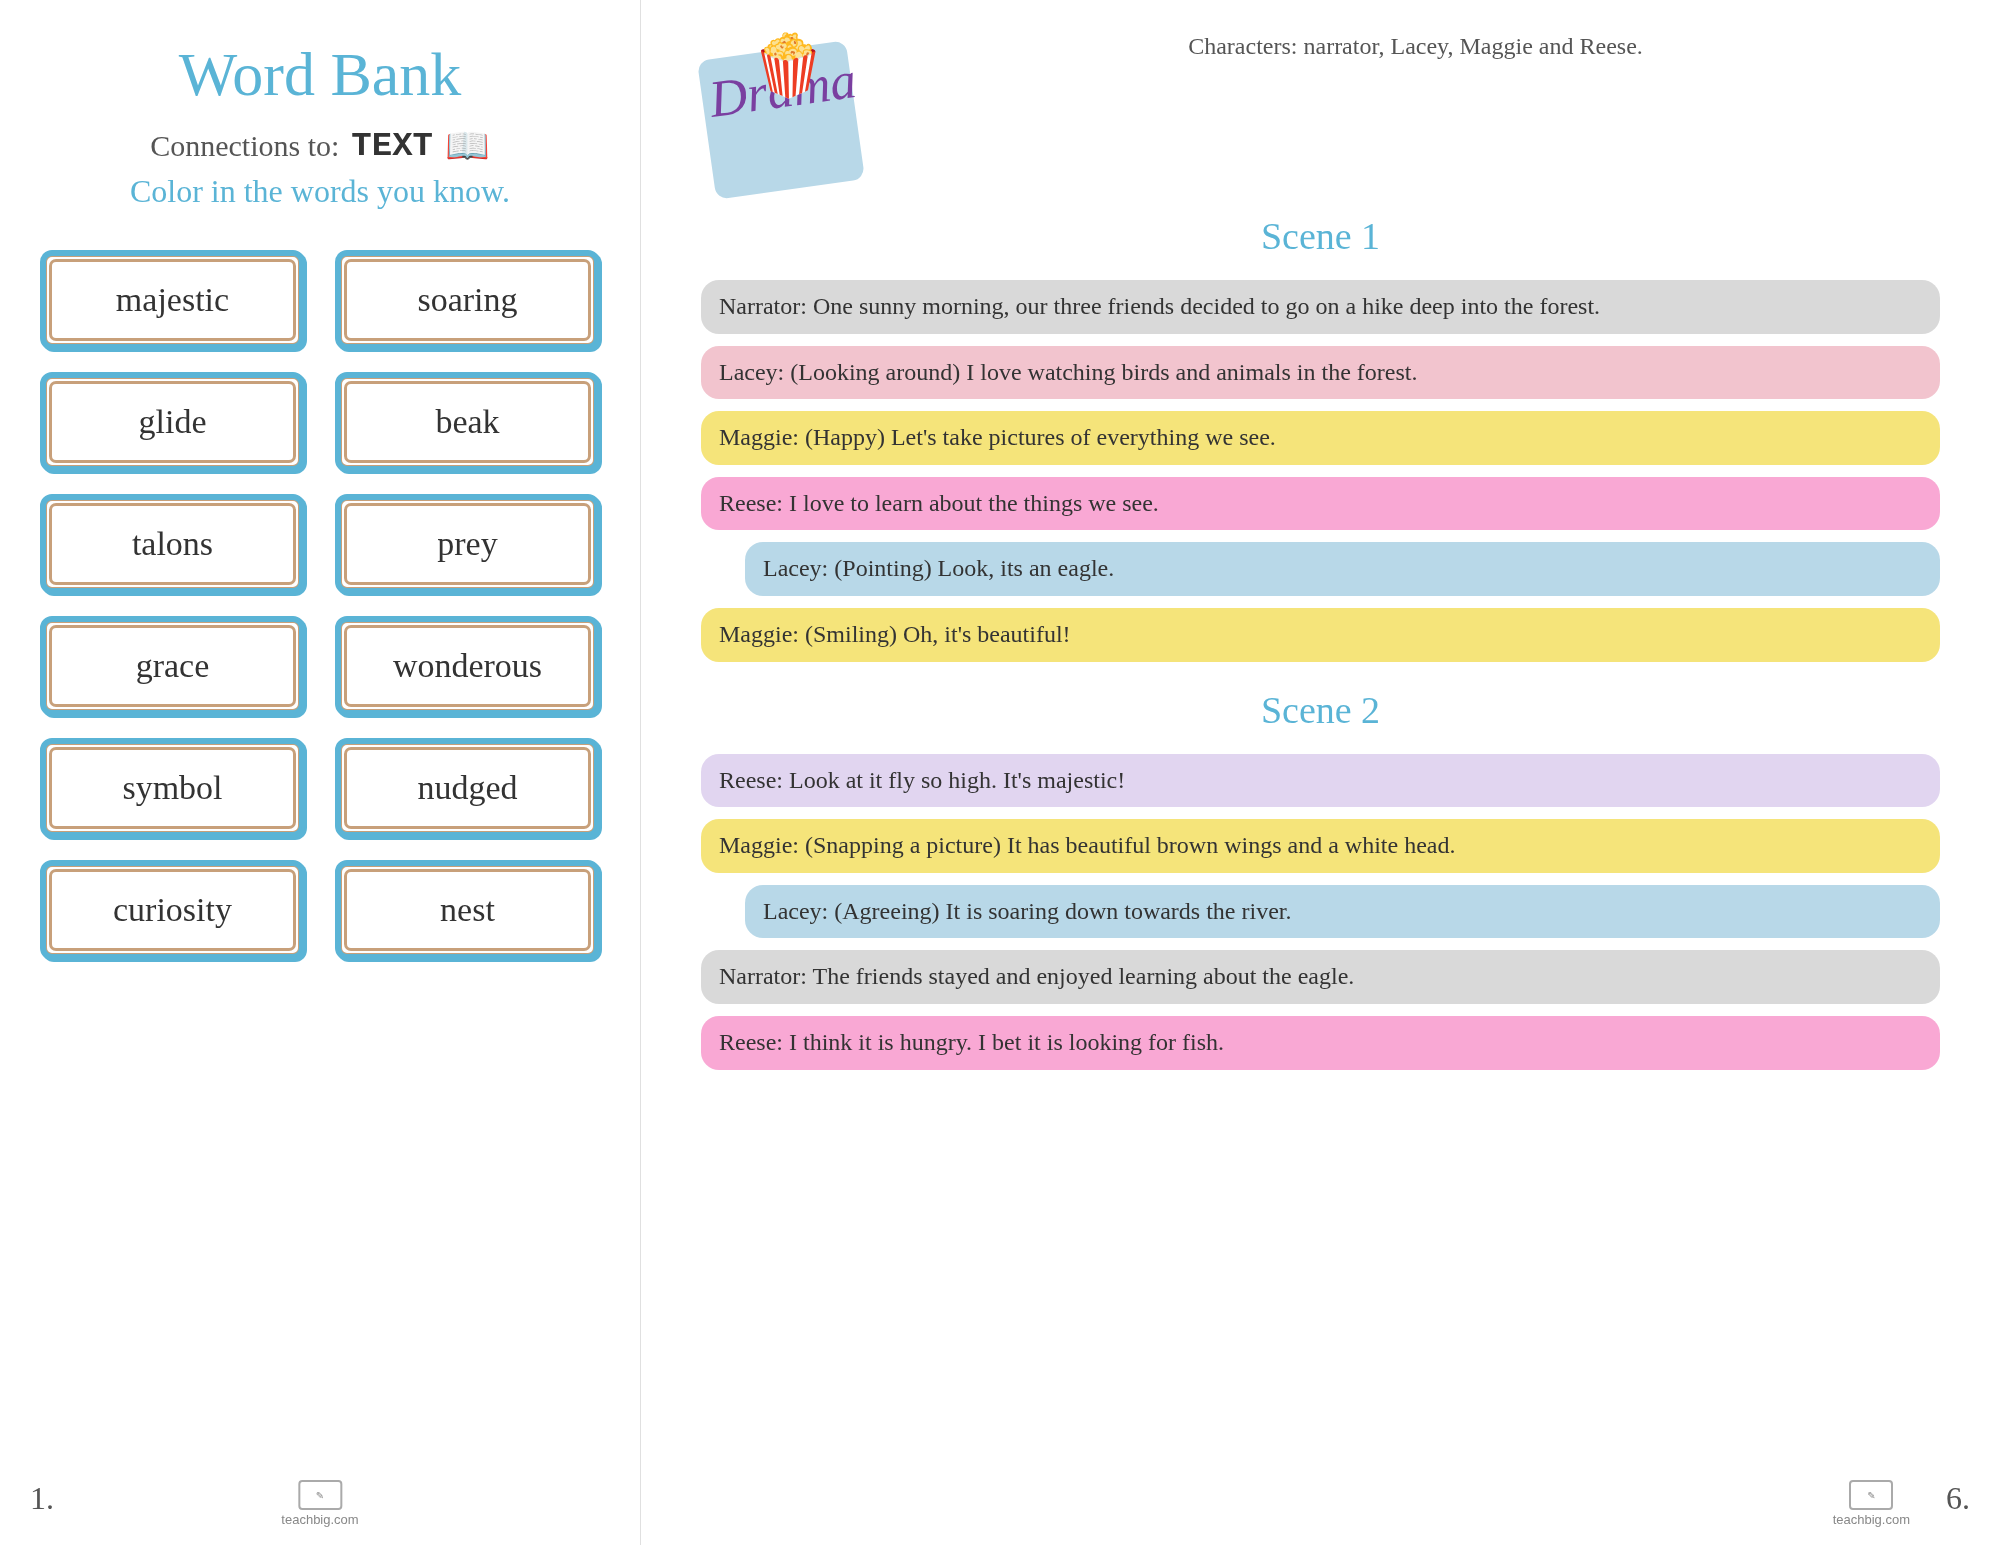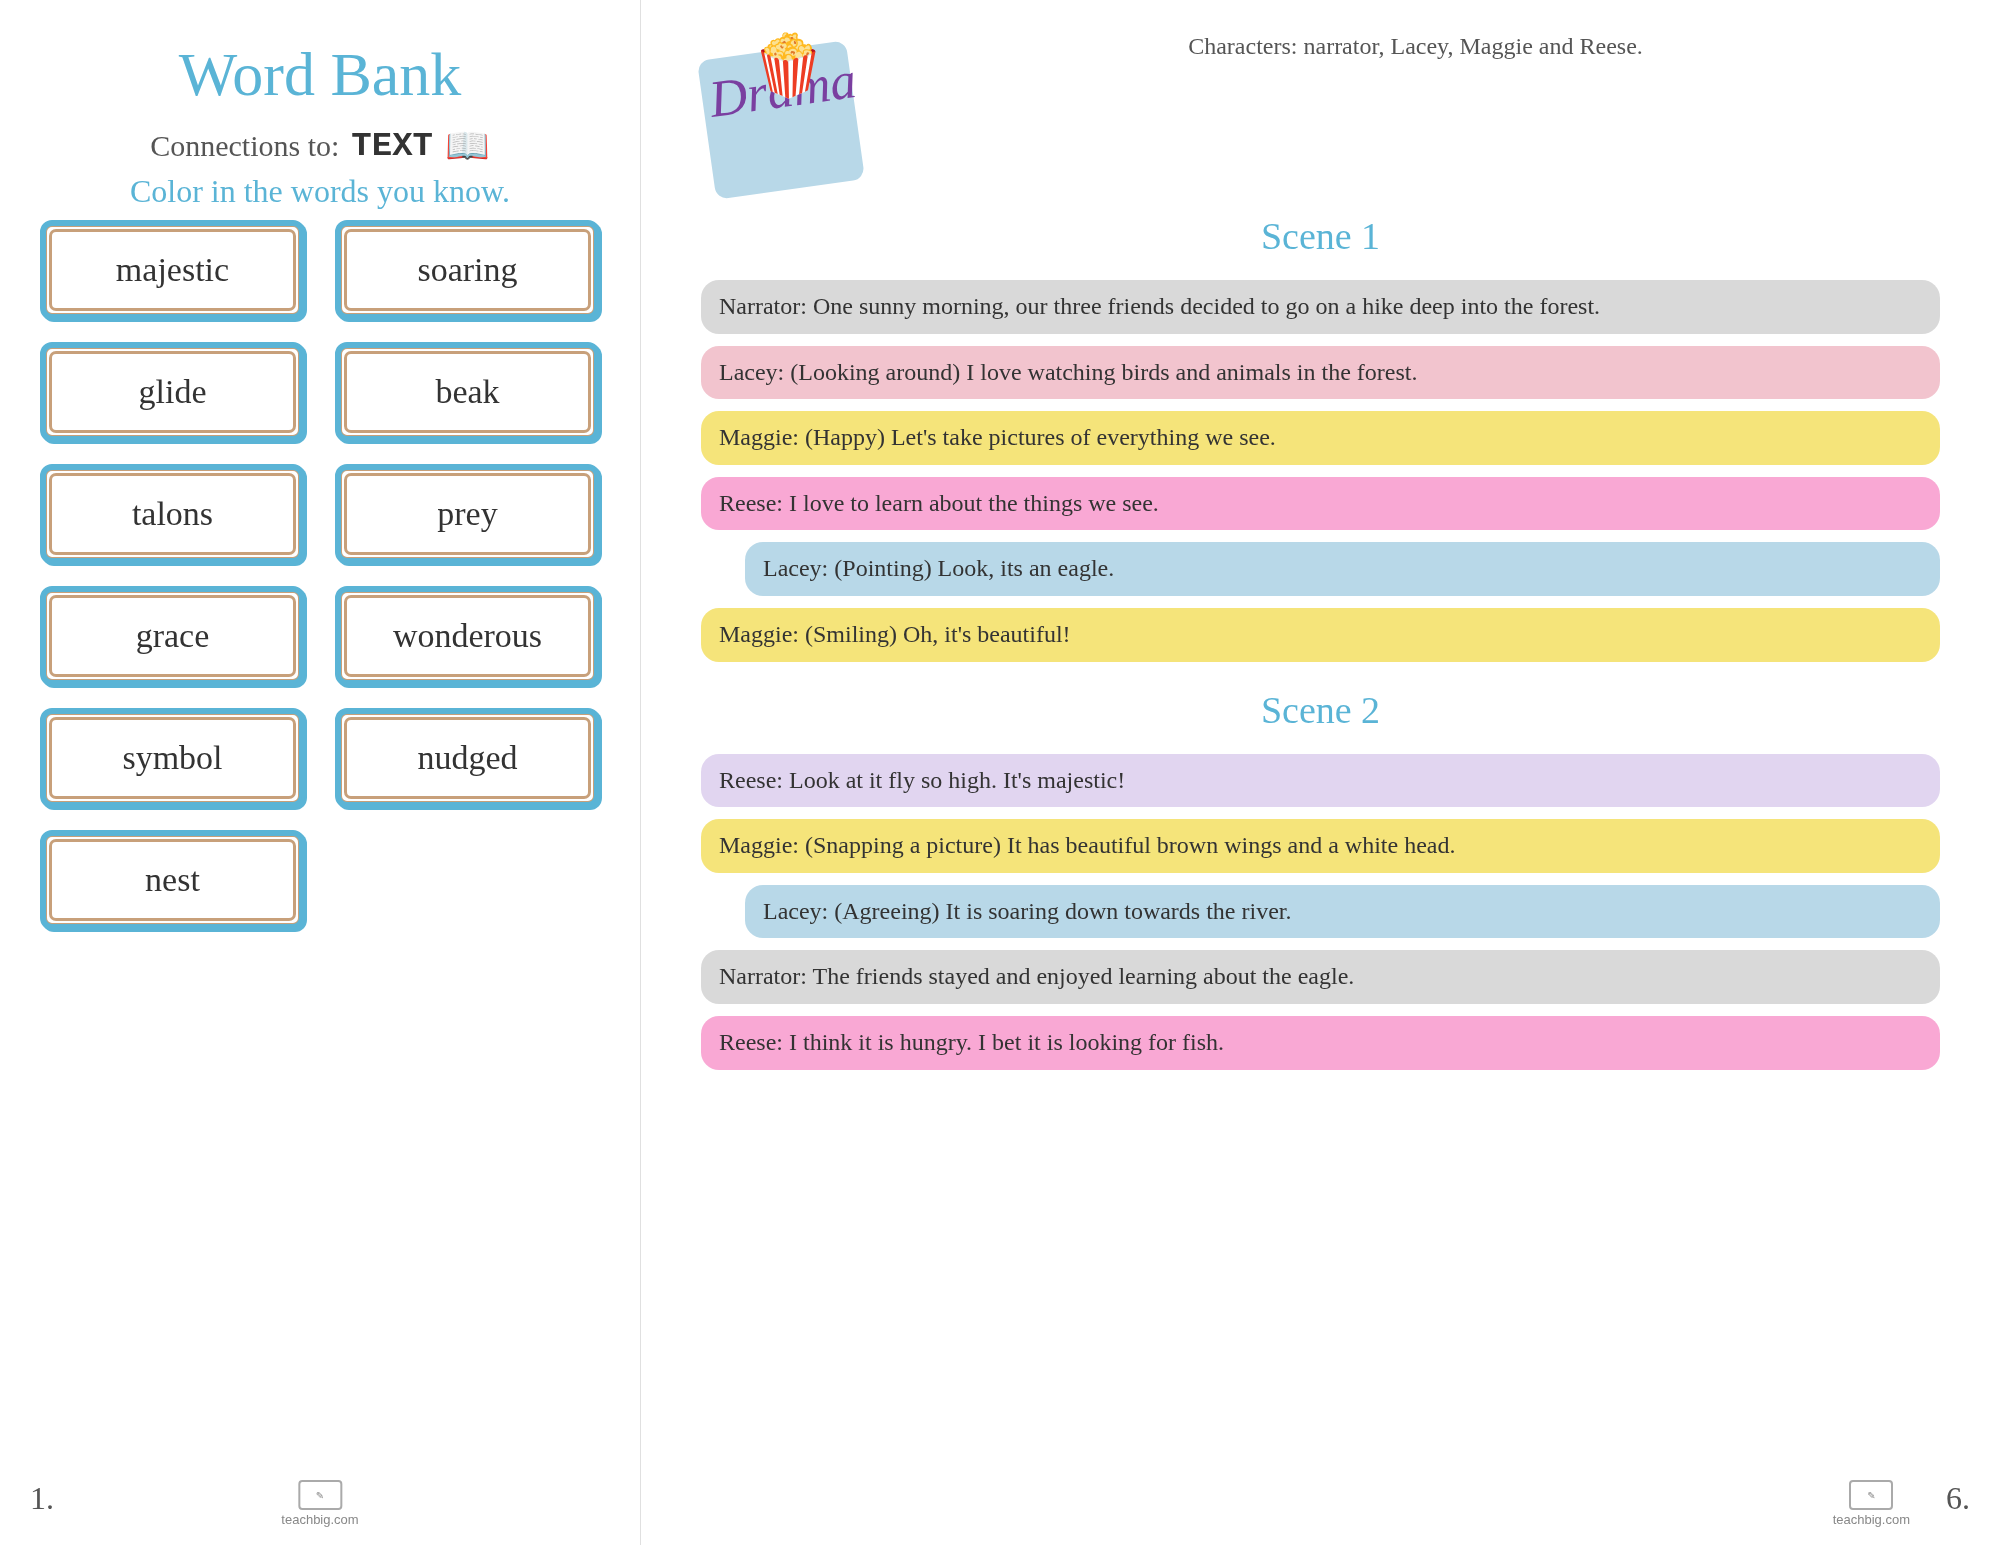--- a/index.html
+++ b/index.html
@@ -53,20 +53,21 @@
     }
 
     .book-icon {
       font-size: 36px;
     }
 
     .color-instruction {
       font-size: 32px;
       color: #5ab4d6;
       font-family: 'Comic Sans MS', cursive;
+      margin-bottom: 30px;
       text-align: center;
     }
 
     .word-grid {
       display: grid;
       grid-template-columns: 1fr 1fr;
       gap: 22px 30px;
       width: 560px;
       margin-top: 10px;
     }
@@ -327,20 +328,23 @@
         <span>grace</span>
       </div>
       <div class="word-card">
         <span>wonderous</span>
       </div>
       <div class="word-card">
         <span>symbol</span>
       </div>
       <div class="word-card">
         <span>nudged</span>
+      </div>
+      <div class="word-card">
+        <span>curiosity</span>
       </div>
       <div class="word-card">
         <span>nest</span>
       </div>
     </div>
 
   <div class="page-number-left">1.</div>
 
   <div class="logo-left">
     <div class="logo-mark">✎</div>

